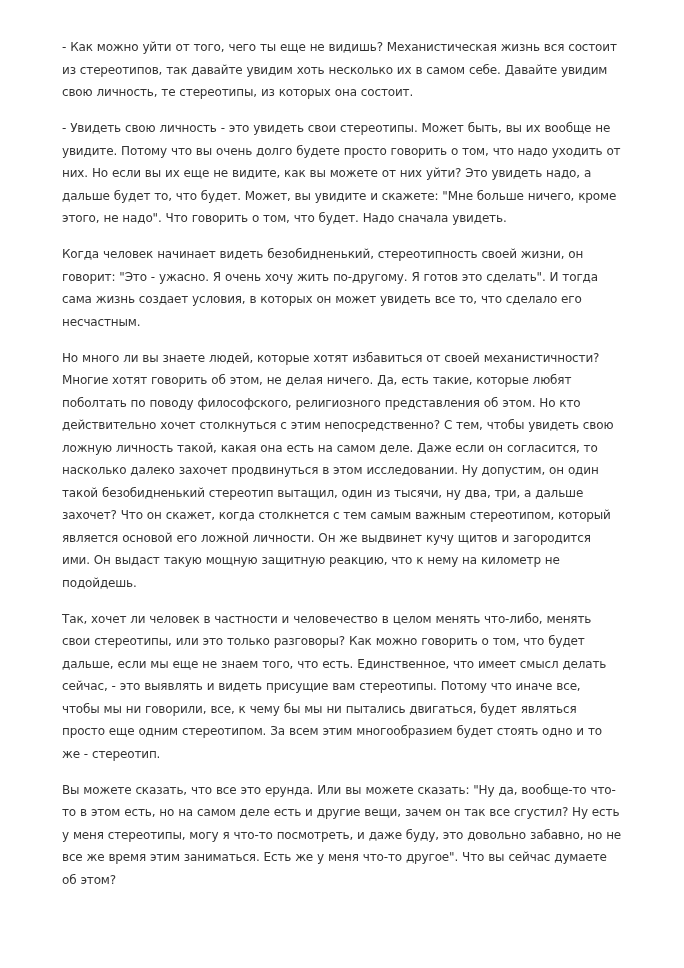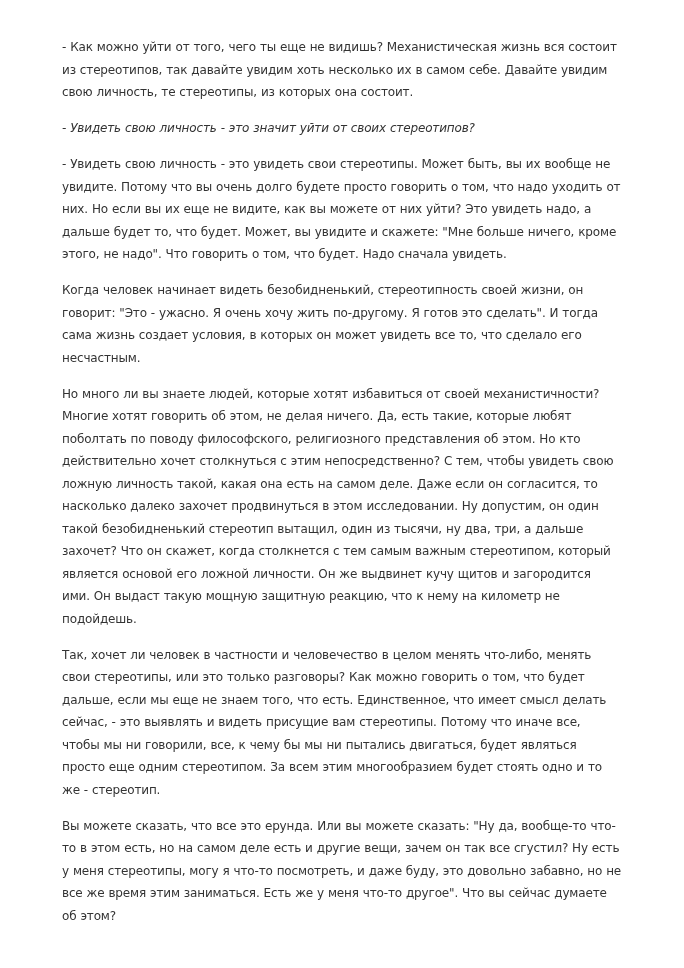--- a/index.html
+++ b/index.html
@@ -30,21 +30,20 @@
   .para.italic {
     font-style: italic;
   }
 </style>
 </head>
 <body>
 
 <div class="page">
   <p class="para">- Как можно уйти от того, чего ты еще не видишь? Механистическая жизнь вся состоит из стереотипов, так давайте увидим хоть несколько их в самом себе. Давайте увидим свою личность, те стереотипы, из которых она состоит.</p>
 
-  <p class="para italic">- Увидеть свою личность - это значит уйти от своих стереотипов?</p>
 
   <p class="para">- Увидеть свою личность - это увидеть свои стереотипы. Может быть, вы их вообще не увидите. Потому что вы очень долго будете просто говорить о том, что надо уходить от них. Но если вы их еще не видите, как вы можете от них уйти? Это увидеть надо, а дальше будет то, что будет. Может, вы увидите и скажете: "Мне больше ничего, кроме этого, не надо". Что говорить о том, что будет. Надо сначала увидеть.</p>
 
   <p class="para">Когда человек начинает видеть безобидненький, стереотипность своей жизни, он говорит: "Это - ужасно. Я очень хочу жить по-другому. Я готов это сделать". И тогда сама жизнь создает условия, в которых он может увидеть все то, что сделало его несчастным.</p>
 
   <p class="para">Но много ли вы знаете людей, которые хотят избавиться от своей механистичности? Многие хотят говорить об этом, не делая ничего. Да, есть такие, которые любят поболтать по поводу философского, религиозного представления об этом. Но кто действительно хочет столкнуться с этим непосредственно? С тем, чтобы увидеть свою ложную личность такой, какая она есть на самом деле. Даже если он согласится, то насколько далеко захочет продвинуться в этом исследовании. Ну допустим, он один такой безобидненький стереотип вытащил, один из тысячи, ну два, три, а дальше захочет? Что он скажет, когда столкнется с тем самым важным стереотипом, который является основой его ложной личности. Он же выдвинет кучу щитов и загородится ими. Он выдаст такую мощную защитную реакцию, что к нему на километр не подойдешь.</p>
 
   <p class="para">Так, хочет ли человек в частности и человечество в целом менять что-либо, менять свои стереотипы, или это только разговоры? Как можно говорить о том, что будет дальше, если мы еще не знаем того, что есть. Единственное, что имеет смысл делать сейчас, - это выявлять и видеть присущие вам стереотипы. Потому что иначе все, чтобы мы ни говорили, все, к чему бы мы ни пытались двигаться, будет являться просто еще одним стереотипом. За всем этим многообразием будет стоять одно и то же - стереотип.</p>
 
   <p class="para">Вы можете сказать, что все это ерунда. Или вы можете сказать: "Ну да, вообще-то что-то в этом есть, но на самом деле есть и другие вещи, зачем он так все сгустил? Ну есть у меня стереотипы, могу я что-то посмотреть, и даже буду, это довольно забавно, но не все же время этим заниматься. Есть же у меня что-то другое". Что вы сейчас думаете об этом?</p>

